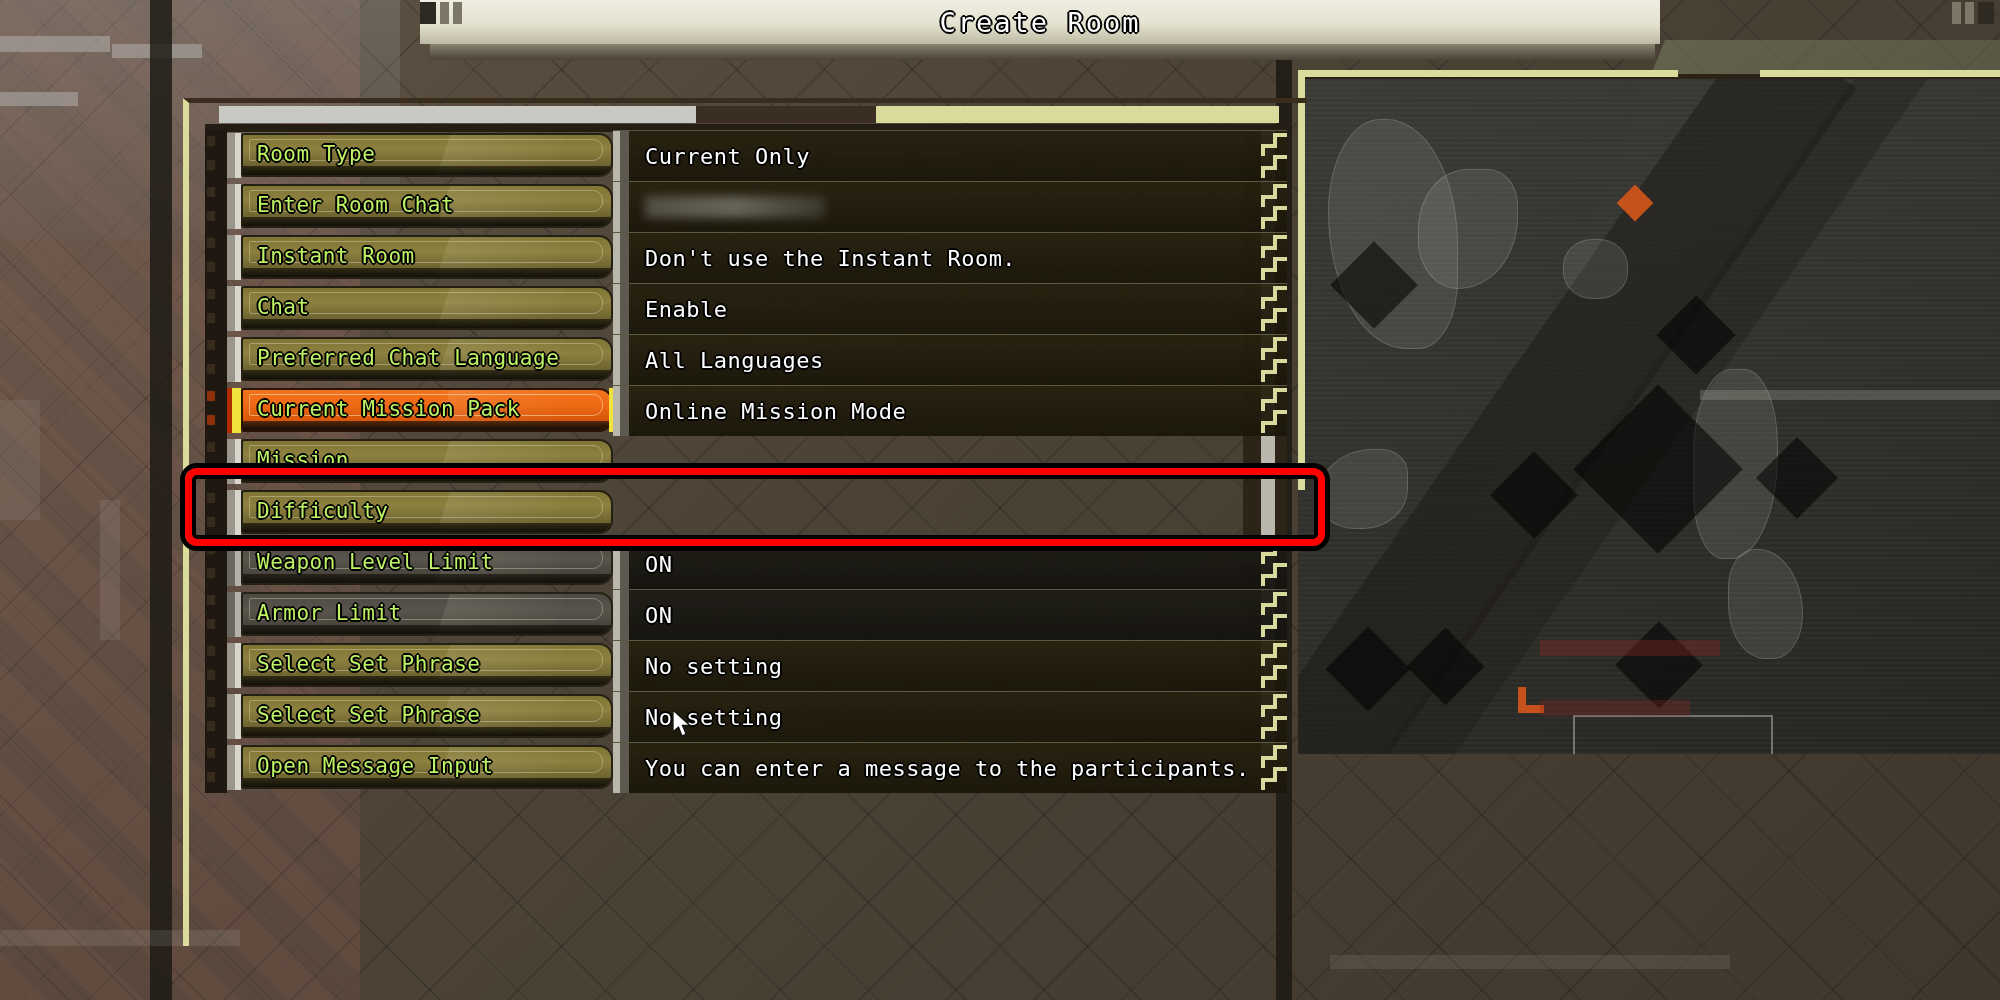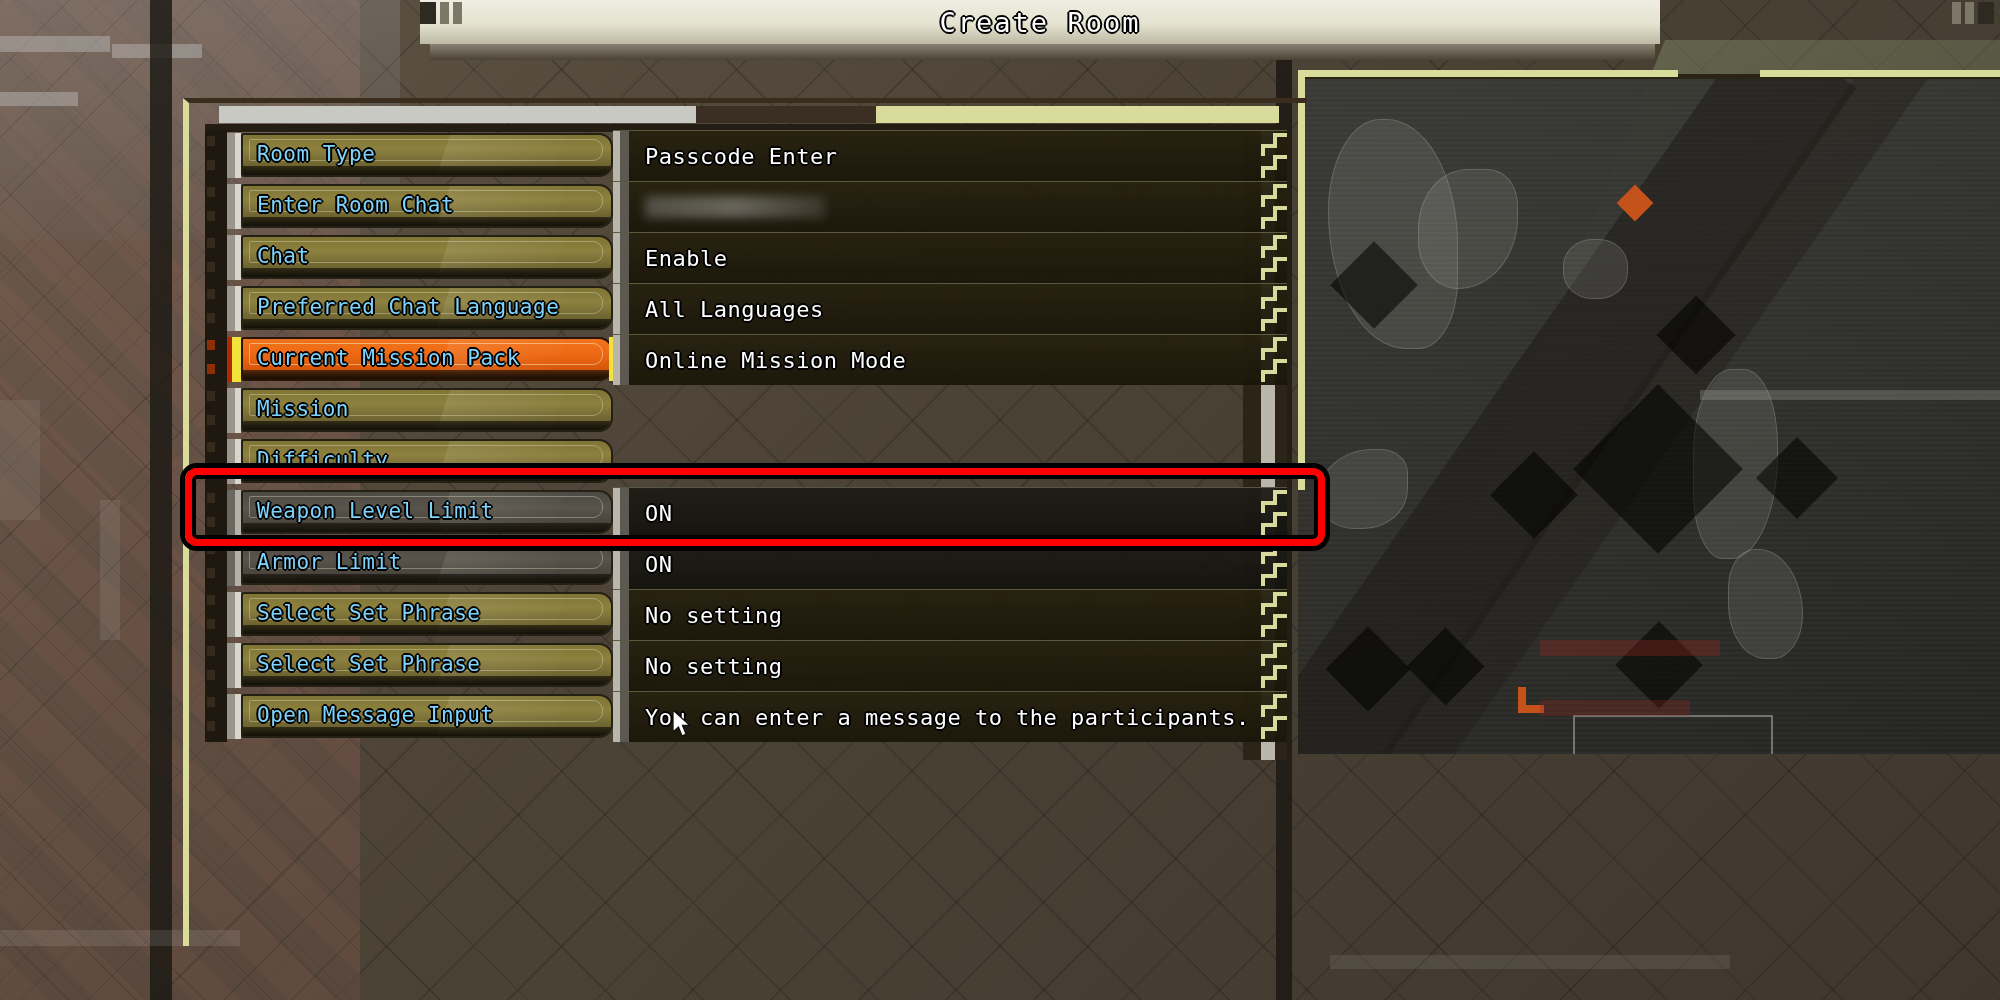--- a/index.html
+++ b/index.html
@@ -166,21 +166,21 @@
     content:""; position:absolute; left:0; bottom:0; width:100%; height:9px;
     background: linear-gradient(180deg, rgba(20,16,8,0.65), rgba(12,10,5,0.9));
   }
   .label-glint {
     position:absolute; left: 200px; top:-20px; width: 110px; height: 100px;
     background: linear-gradient(100deg, rgba(255,255,230,0.10), rgba(255,255,230,0.0));
     transform: rotate(18deg);
   }
   .label-txt {
     position:absolute; left: 16px; top: 50%; transform: translateY(-55%);
-    color:#7dd3fc; font-size: 21px; letter-spacing: 0.5px; white-space: nowrap;
+    color:#bef264; font-size: 21px; letter-spacing: 0.5px; white-space: nowrap;
     text-shadow: 2px 0 0 #000,-2px 0 0 #000,0 2px 0 #000,0 -2px 0 #000,
                  1px 1px 0 #000,-1px -1px 0 #000,1px -1px 0 #000,-1px 1px 0 #000;
   }
 
   
   .row.selected .row-tab {
     background: linear-gradient(90deg,#b02a00 0 35%, #f2e23c 35% 100%);
   }
   .row.selected .row-connector { background:#1e1810; }
   .row.selected .row-connector::before,
@@ -389,21 +389,21 @@
           <div class="row-connector"></div>
           <div class="row-tab"></div>
           <div class="label-cell">
             <div class="label-pill">
               <div class="label-glint"></div>
             </div>
             <div class="label-txt">Room Type</div>
           </div>
           <div class="value-cell">
             <div class="value-left-notch"></div>
-            <span class="value-txt">Passcode Enter</span>
+            <span class="value-txt">Current Only</span>
             <div class="zig">
               <i style="left: 26px; top: 2px; width: 14px; height: 4px;"></i>
               <i style="left: 26px; top: 2px; width: 4px; height: 12px;"></i>
               <i style="left: 14px; top: 13px; width: 16px; height: 4px;"></i>
               <i style="left: 14px; top: 13px; width: 4px; height: 12px;"></i>
               <i style="left: 26px; top: 24px; width: 14px; height: 4px;"></i>
               <i style="left: 26px; top: 24px; width: 4px; height: 12px;"></i>
               <i style="left: 14px; top: 35px; width: 16px; height: 4px;"></i>
               <i style="left: 14px; top: 35px; width: 4px; height: 12px;"></i>
             </div>
@@ -414,20 +414,44 @@
           <div class="row-tab"></div>
           <div class="label-cell">
             <div class="label-pill">
               <div class="label-glint"></div>
             </div>
             <div class="label-txt">Enter Room Chat</div>
           </div>
           <div class="value-cell">
             <div class="value-left-notch"></div>
             <span class="value-txt redacted"></span>
+            <div class="zig">
+              <i style="left: 26px; top: 2px; width: 14px; height: 4px;"></i>
+              <i style="left: 26px; top: 2px; width: 4px; height: 12px;"></i>
+              <i style="left: 14px; top: 13px; width: 16px; height: 4px;"></i>
+              <i style="left: 14px; top: 13px; width: 4px; height: 12px;"></i>
+              <i style="left: 26px; top: 24px; width: 14px; height: 4px;"></i>
+              <i style="left: 26px; top: 24px; width: 4px; height: 12px;"></i>
+              <i style="left: 14px; top: 35px; width: 16px; height: 4px;"></i>
+              <i style="left: 14px; top: 35px; width: 4px; height: 12px;"></i>
+            </div>
+          </div>
+        </div>
+        <div class="row">
+          <div class="row-connector"></div>
+          <div class="row-tab"></div>
+          <div class="label-cell">
+            <div class="label-pill">
+              <div class="label-glint"></div>
+            </div>
+            <div class="label-txt">Instant Room</div>
+          </div>
+          <div class="value-cell">
+            <div class="value-left-notch"></div>
+            <span class="value-txt">Don't use the Instant Room.</span>
             <div class="zig">
               <i style="left: 26px; top: 2px; width: 14px; height: 4px;"></i>
               <i style="left: 26px; top: 2px; width: 4px; height: 12px;"></i>
               <i style="left: 14px; top: 13px; width: 16px; height: 4px;"></i>
               <i style="left: 14px; top: 13px; width: 4px; height: 12px;"></i>
               <i style="left: 26px; top: 24px; width: 14px; height: 4px;"></i>
               <i style="left: 26px; top: 24px; width: 4px; height: 12px;"></i>
               <i style="left: 14px; top: 35px; width: 16px; height: 4px;"></i>
               <i style="left: 14px; top: 35px; width: 4px; height: 12px;"></i>
             </div>

